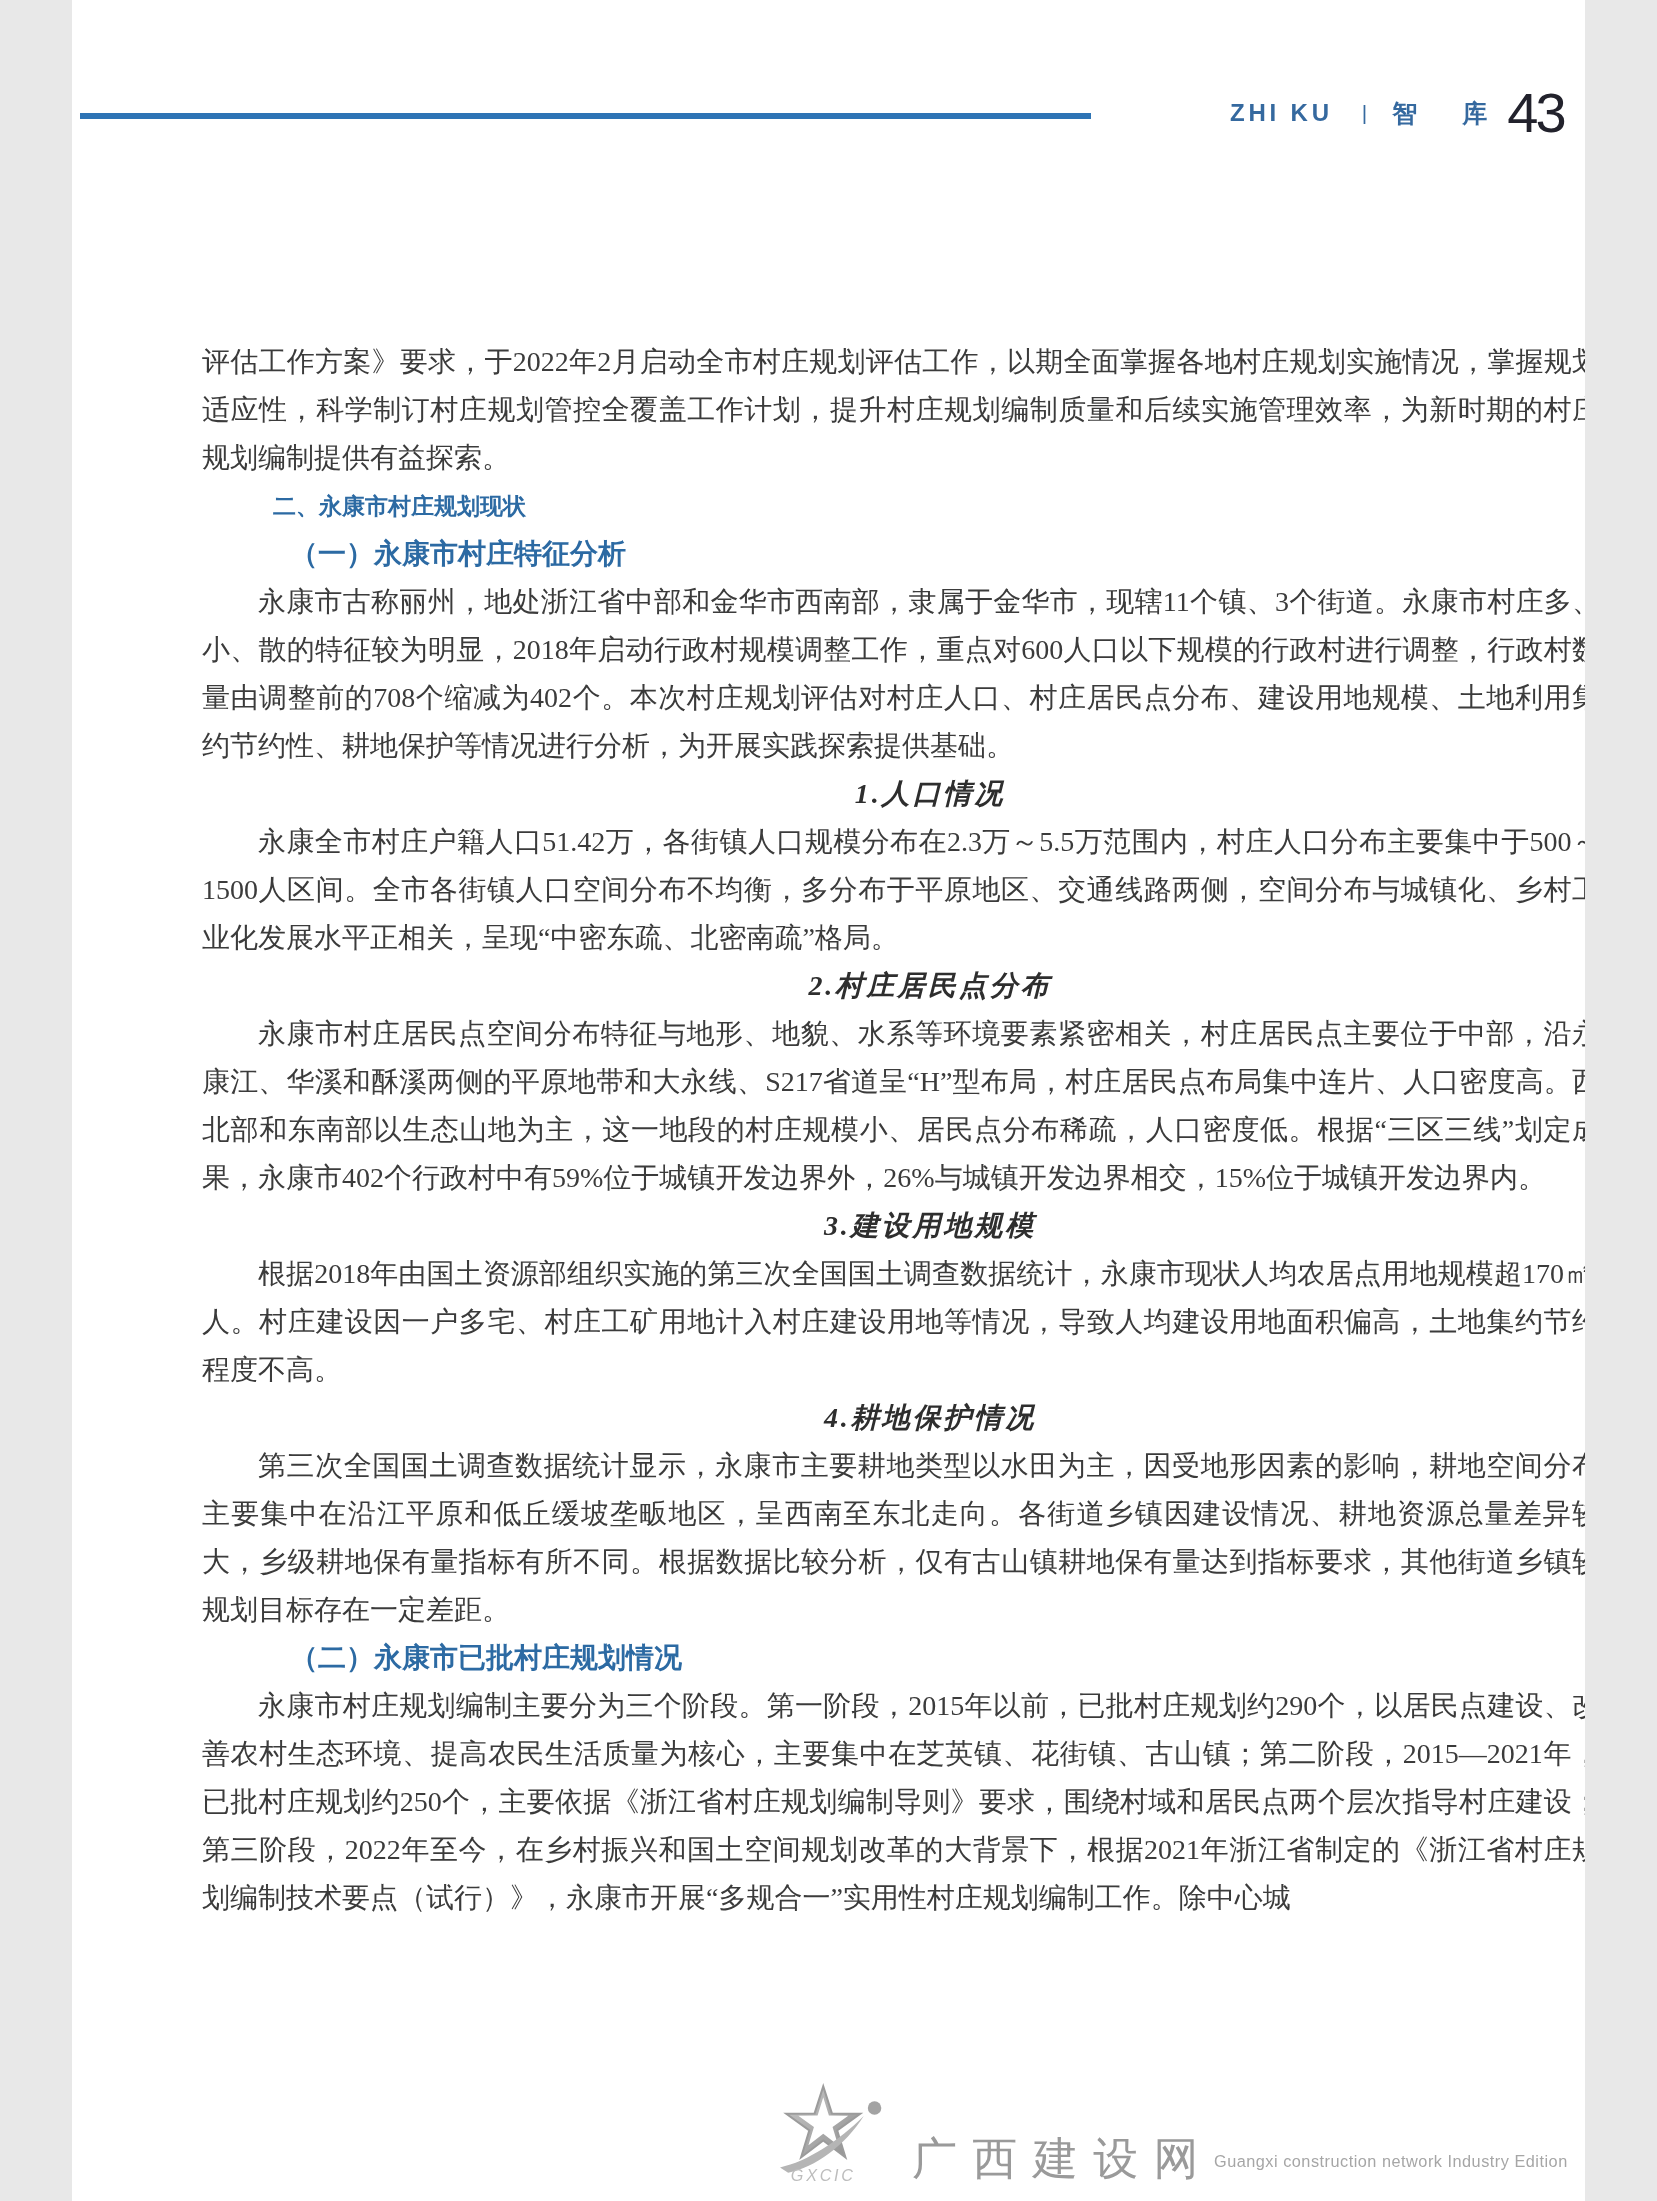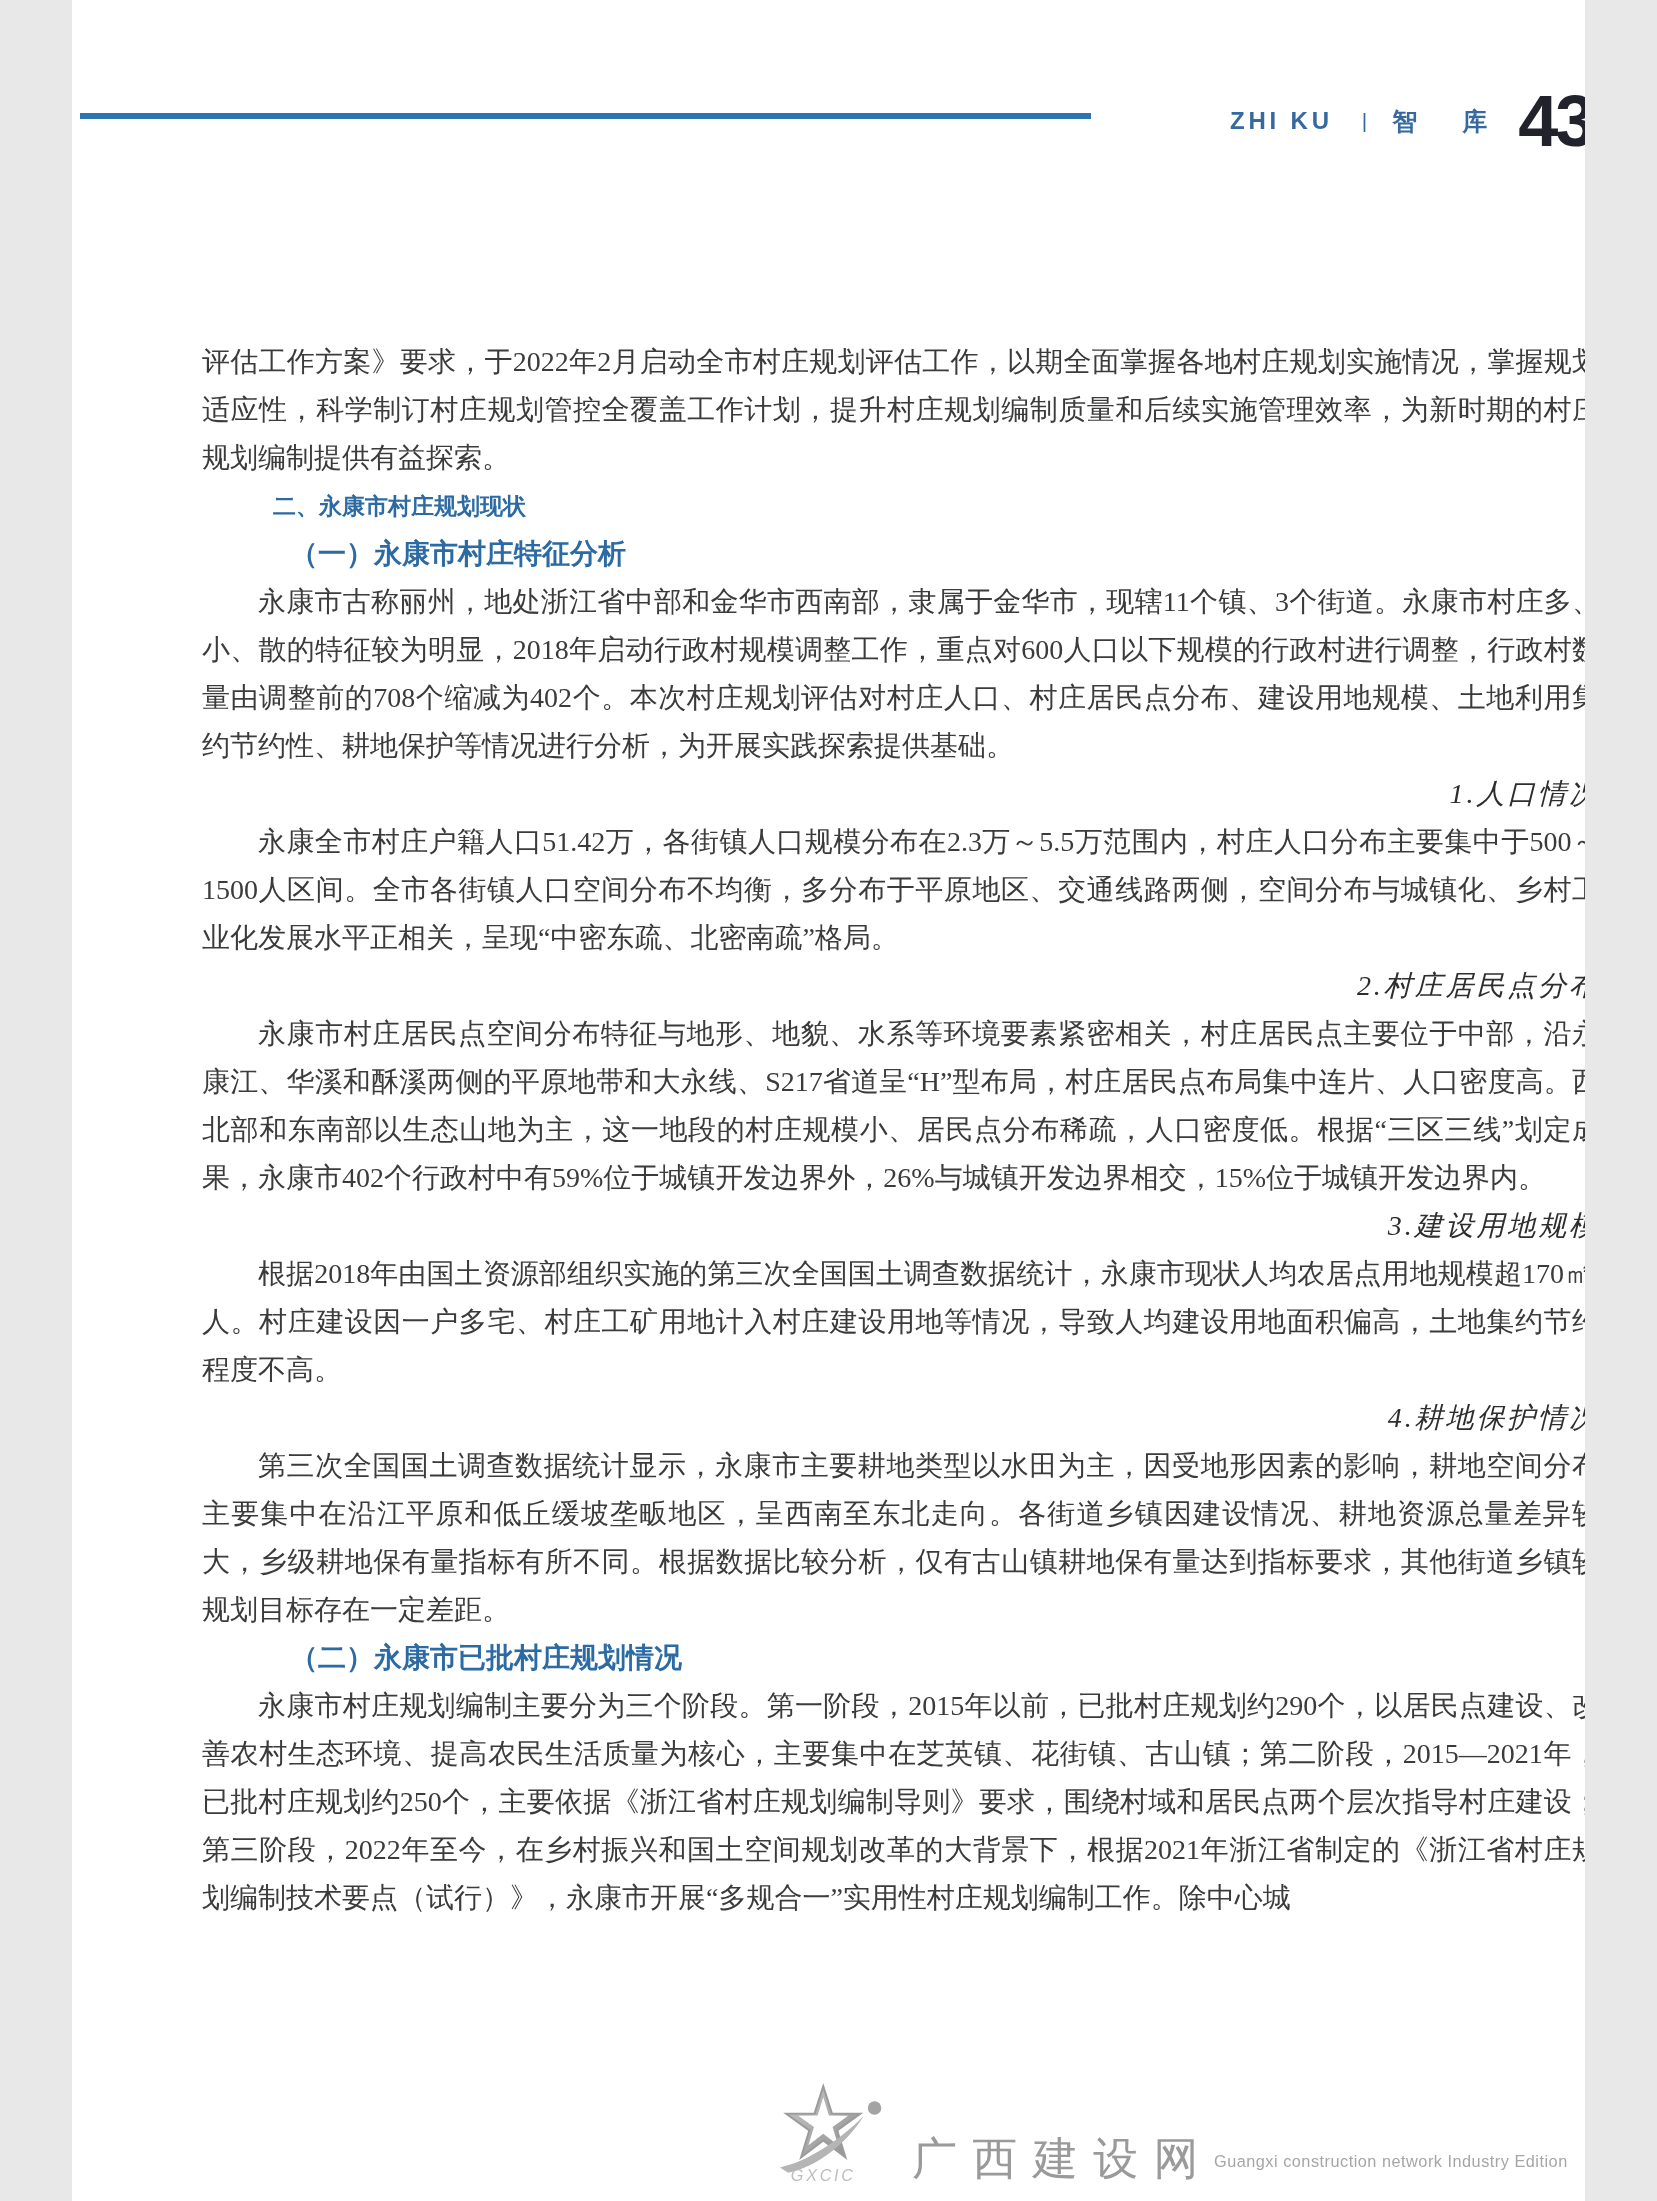--- a/index.html
+++ b/index.html
@@ -30,22 +30,22 @@
     font-family:"Liberation Sans","DejaVu Sans",sans-serif;
     font-weight:400;font-size:21px;color:#35699f;
     margin:0 25px 0 29px;
   }
   .journal-cn{
     font-family:"Liberation Sans","DejaVu Sans",sans-serif;
     font-weight:700;font-size:25px;color:#35699f;letter-spacing:19px;
   }
   .page-number{
     font-family:"Liberation Sans","DejaVu Sans",sans-serif;
-    font-weight:700;font-size:72px;color:#22222c;
-    letter-spacing:-2.9px;line-height:1;margin-left:12px;
+    font-weight:400;font-size:56px;color:#22222c;
+    letter-spacing:-2.9px;line-height:1;margin-left:1px;
   }
   
   .article{
     position:absolute;left:130px;top:338px;width:1398px;
     font-size:28px;line-height:48px;color:#3b3b3b;
     text-align:justify;
   }
   .article p{margin:0;}
   .para{text-indent:56px;}
   .para-continued{text-indent:0;}
@@ -53,22 +53,22 @@
     font-family:"Liberation Sans","DejaVu Sans",sans-serif;
     font-weight:700;color:#2c6aa3;font-size:23px;
     margin:9.6px 0 3.8px 0;text-indent:71px;text-align:left;
   }
   .sub-heading{
     font-family:"Liberation Sans","DejaVu Sans",sans-serif;
     font-weight:700;color:#2c6aa3;font-size:28px;
     margin:3.8px 0 3.8px 0;text-indent:88px;text-align:left;
   }
   .item-heading{
-    font-style:italic;font-weight:400;color:#2e2e2e;
-    text-indent:58px;text-align:right;letter-spacing:2.9px;
+    font-style:italic;font-weight:700;color:#2e2e2e;
+    text-indent:58px;text-align:center;letter-spacing:2.9px;
   }
   
   .footer{
     position:absolute;right:17.3px;bottom:13.4px;
     display:flex;align-items:flex-end;
   }
   .logo-star{width:152px;height:108px;margin-right:5.8px;}
   .logo-text{display:flex;flex-direction:row;align-items:center;padding-bottom:3.8px;}
   .logo-cn{
     font-size:45px;color:#9a9a9a;letter-spacing:15.4px;

